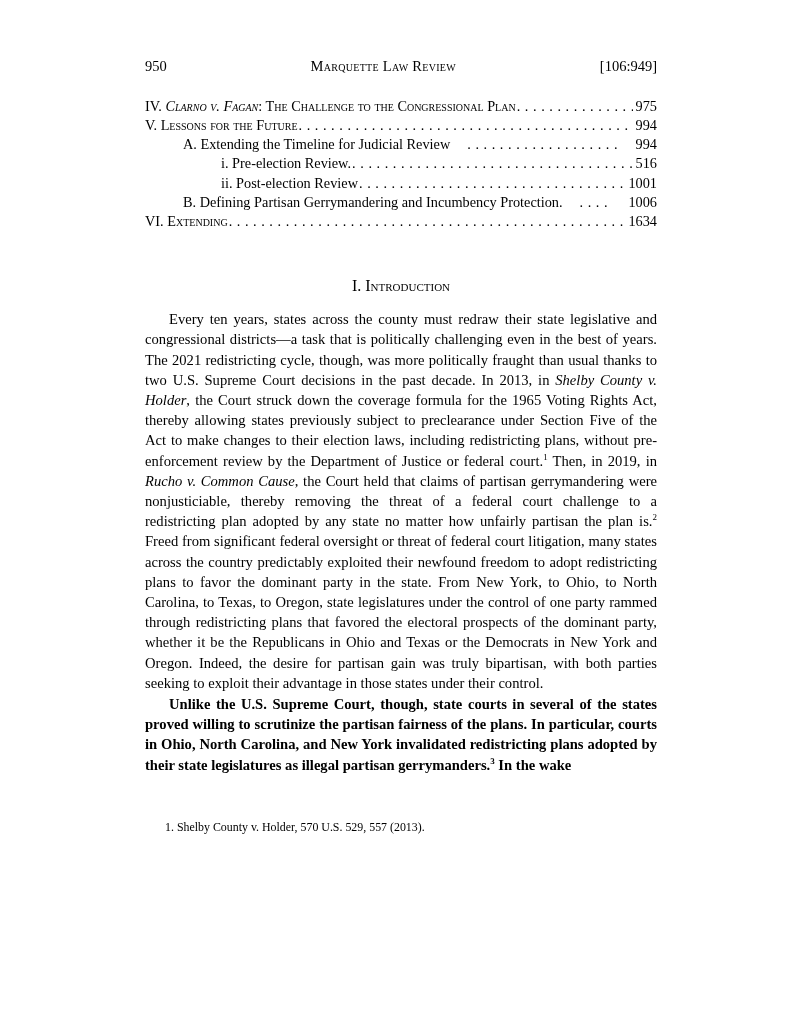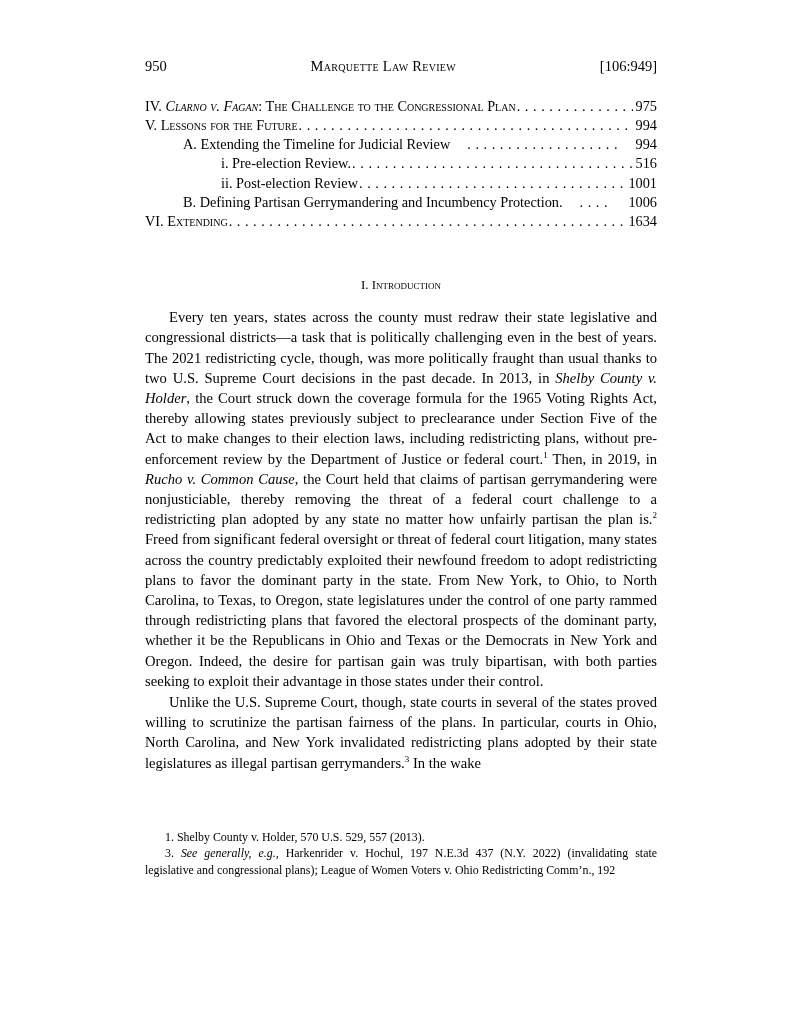--- a/index.html
+++ b/index.html
@@ -47,42 +47,42 @@
   }
   .leader::after {
     content: ". . . . . . . . . . . . . . . . . . . . . . . . . . . . . . . . . . . . . . . . . . . . . . . . . . . . . . . . . . . . . . . . . . . . . . . . . . . . . . . .";
     letter-spacing: 0.5px;
   }
   .toc-page { flex: 0 0 auto; }
 
   
   .section-heading {
     text-align: center;
-    font-size: 13px;
+    font-size: 16px;
     margin-top: 46px;
     margin-bottom: 14px;
   }
 
   
   .body-para {
     font-size: 14.6px;
     line-height: 1.385;
     text-align: justify;
     text-indent: 24px;
   }
-  .body-para + .body-para { margin-top: 1px; }
+  .body-para + .body-para { margin-top: 1px; font-weight: bold; }
   sup {
     font-size: 9px;
     vertical-align: super;
     line-height: 0;
   }
 
   
   .footnotes {
-    margin-top: 56px;
+    margin-top: 44px;
     font-size: 11.9px;
     line-height: 1.38;
   }
   .footnote {
     text-indent: 20px;
     text-align: justify;
   }
 </style>
 </head>
 <body>
@@ -135,16 +135,15 @@
 
   <div class="section-heading smallcaps">I. Introduction</div>
 
   <div class="article-body">
     <p class="body-para"><span>Every ten years, states across the county must redraw their state legislative and congressional districts—a task that is politically challenging even in the best of years. The 2021 redistricting cycle, though, was more politically fraught than usual thanks to two U.S. Supreme Court decisions in the past decade. In 2013, in </span><span class="italic">Shelby County v. Holder</span><span>, the Court struck down the coverage formula for the 1965 Voting Rights Act, thereby allowing states previously subject to preclearance under Section Five of the Act to make changes to their election laws, including redistricting plans, without pre-enforcement review by the Department of Justice or federal court.</span><sup>1</sup><span> Then, in 2019, in </span><span class="italic">Rucho v. Common Cause</span><span>, the Court held that claims of partisan gerrymandering were nonjusticiable, thereby removing the threat of a federal court challenge to a redistricting plan adopted by any state no matter how unfairly partisan the plan is.</span><sup>2</sup><span> Freed from significant federal oversight or threat of federal court litigation, many states across the country predictably exploited their newfound freedom to adopt redistricting plans to favor the dominant party in the state. From New York, to Ohio, to North Carolina, to Texas, to Oregon, state legislatures under the control of one party rammed through redistricting plans that favored the electoral prospects of the dominant party, whether it be the Republicans in Ohio and Texas or the Democrats in New York and Oregon. Indeed, the desire for partisan gain was truly bipartisan, with both parties seeking to exploit their advantage in those states under their control.</span></p>
     <p class="body-para"><span>Unlike the U.S. Supreme Court, though, state courts in several of the states proved willing to scrutinize the partisan fairness of the plans. In particular, courts in Ohio, North Carolina, and New York invalidated redistricting plans adopted by their state legislatures as illegal partisan gerrymanders.</span><sup>3</sup><span> In the wake</span></p>
   </div>
 
   <div class="footnotes">
       <p class="footnote"><span>1.  Shelby County v. Holder, 570 U.S. 529, 557 (2013).</span></p>
-      <p class="footnote"><span>3.  </span><span class="italic">See generally, e.g.,</span><span> Harkenrider v. Hochul, 197 N.E.3d 437 (N.Y. 2022) (invalidating state legislative and congressional plans); League of Women Voters v. Ohio Redistricting Comm’n., 192</span></p>
     </div>
 
 </div>
 
 </body></html>

